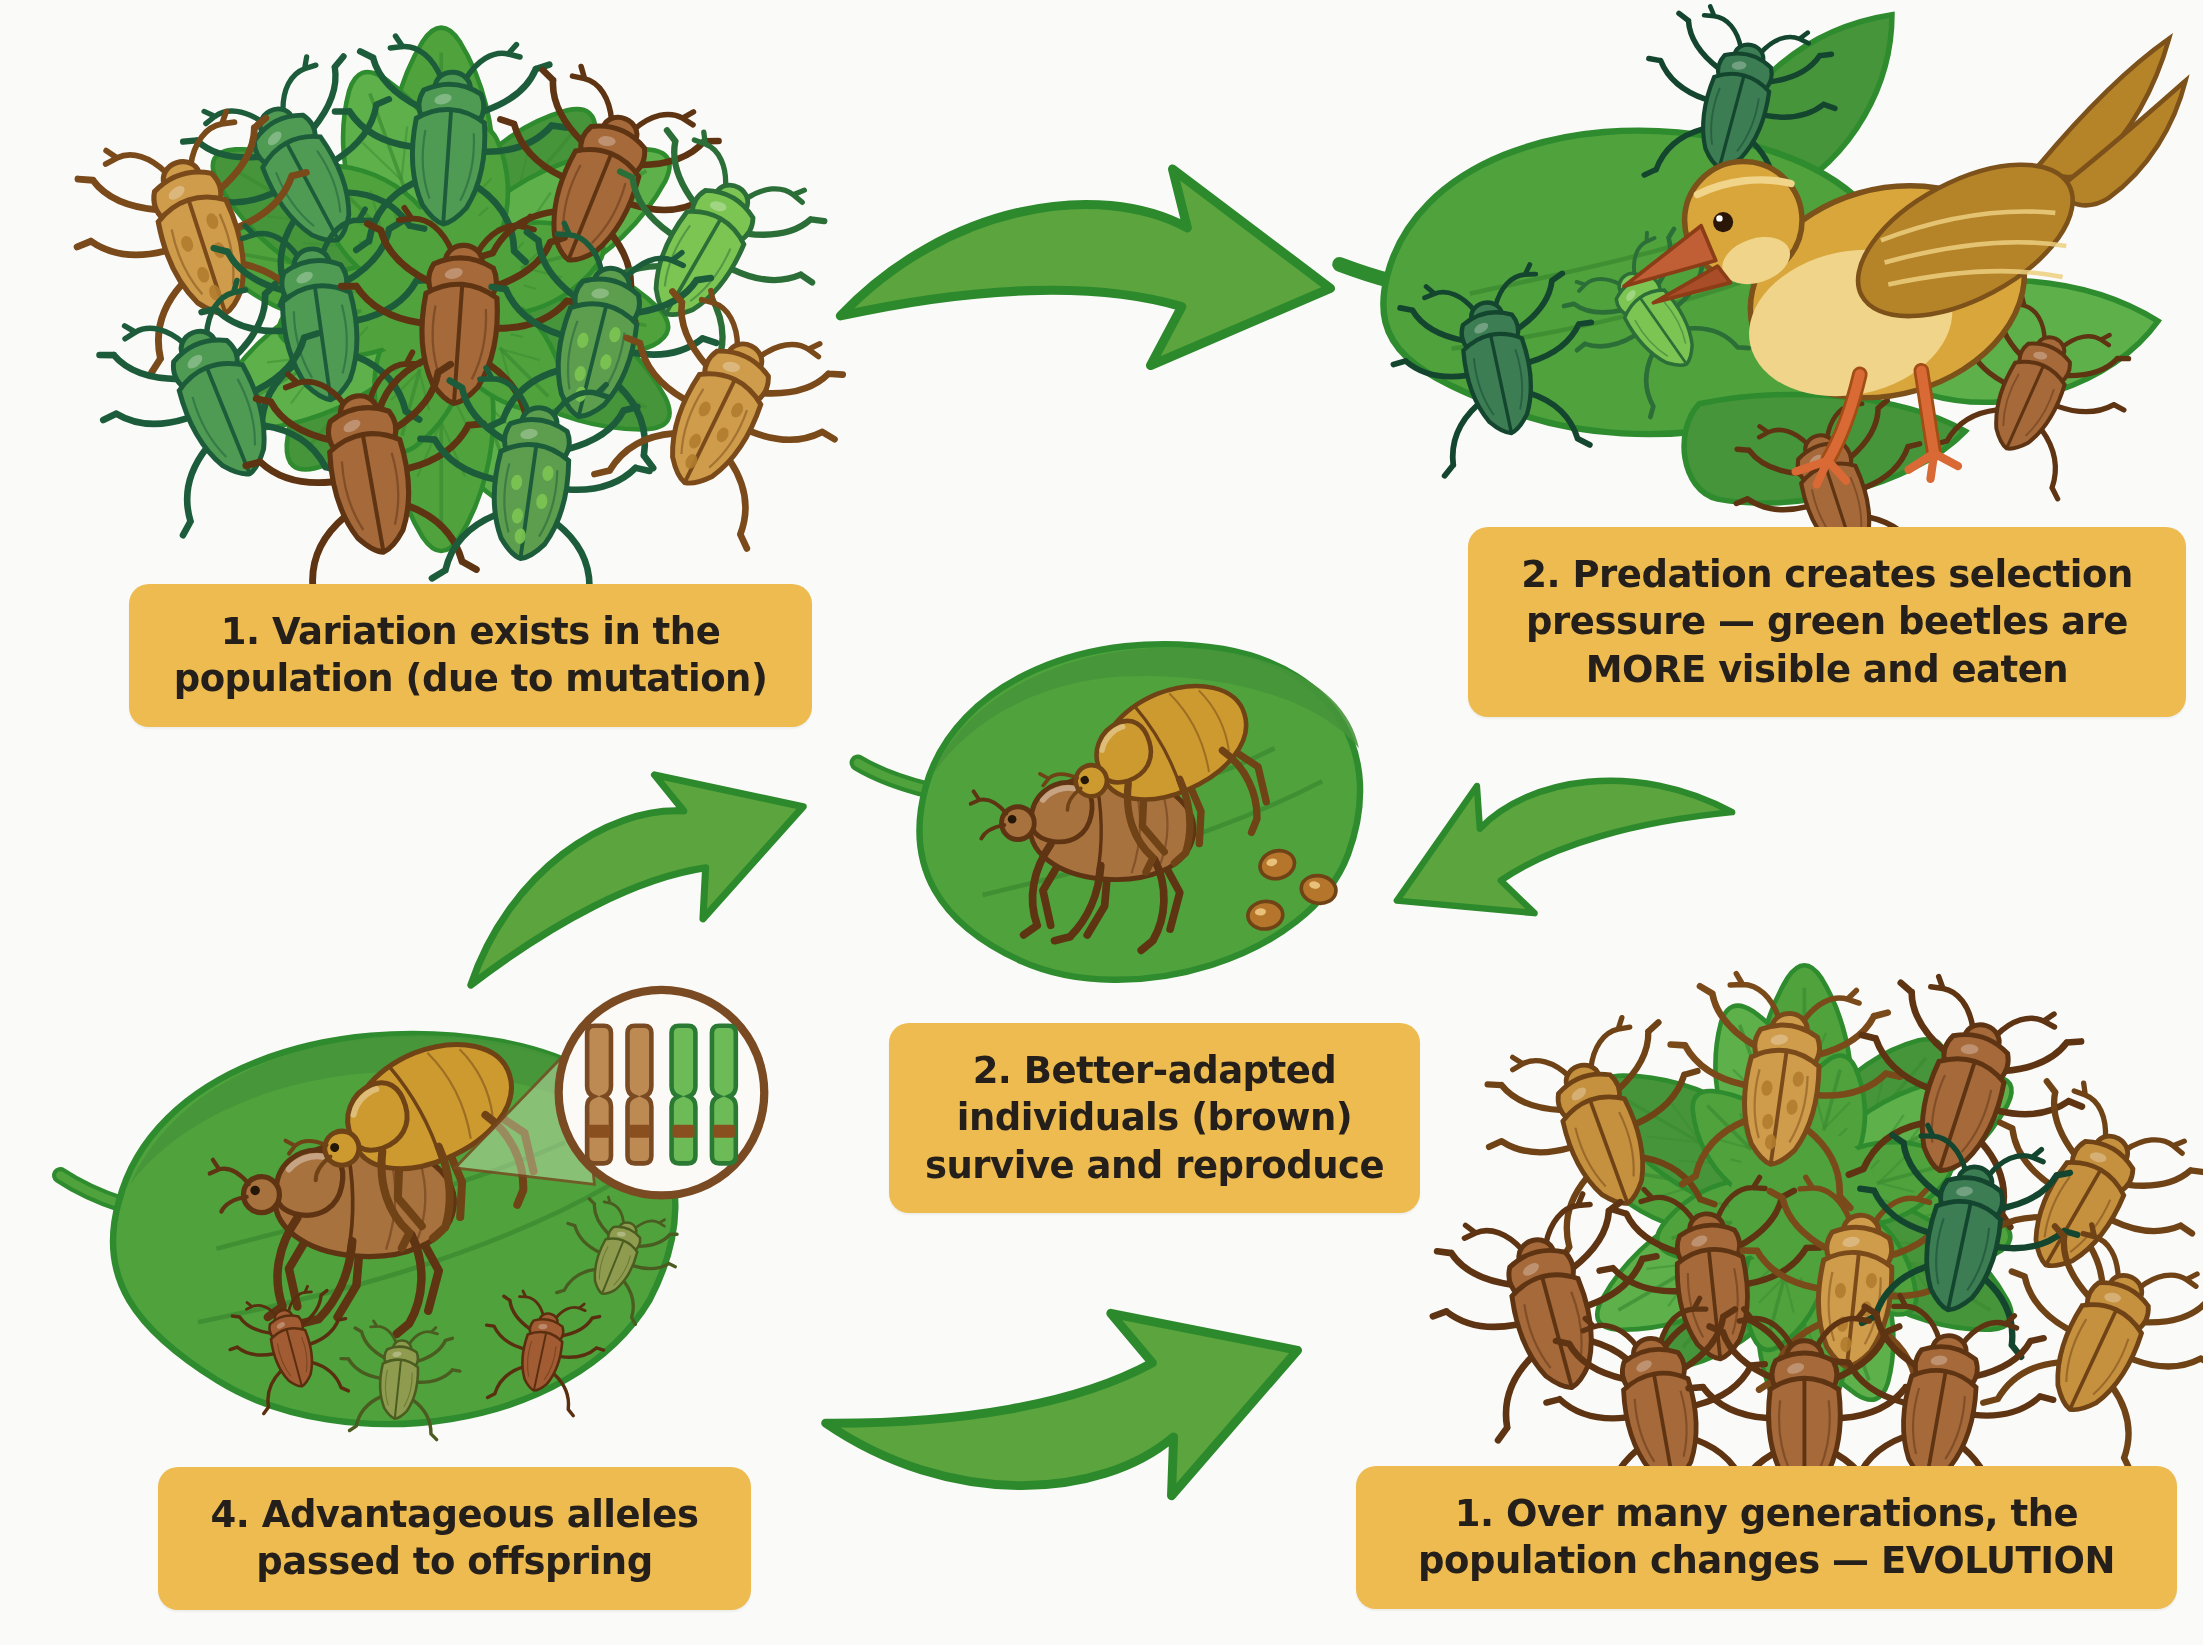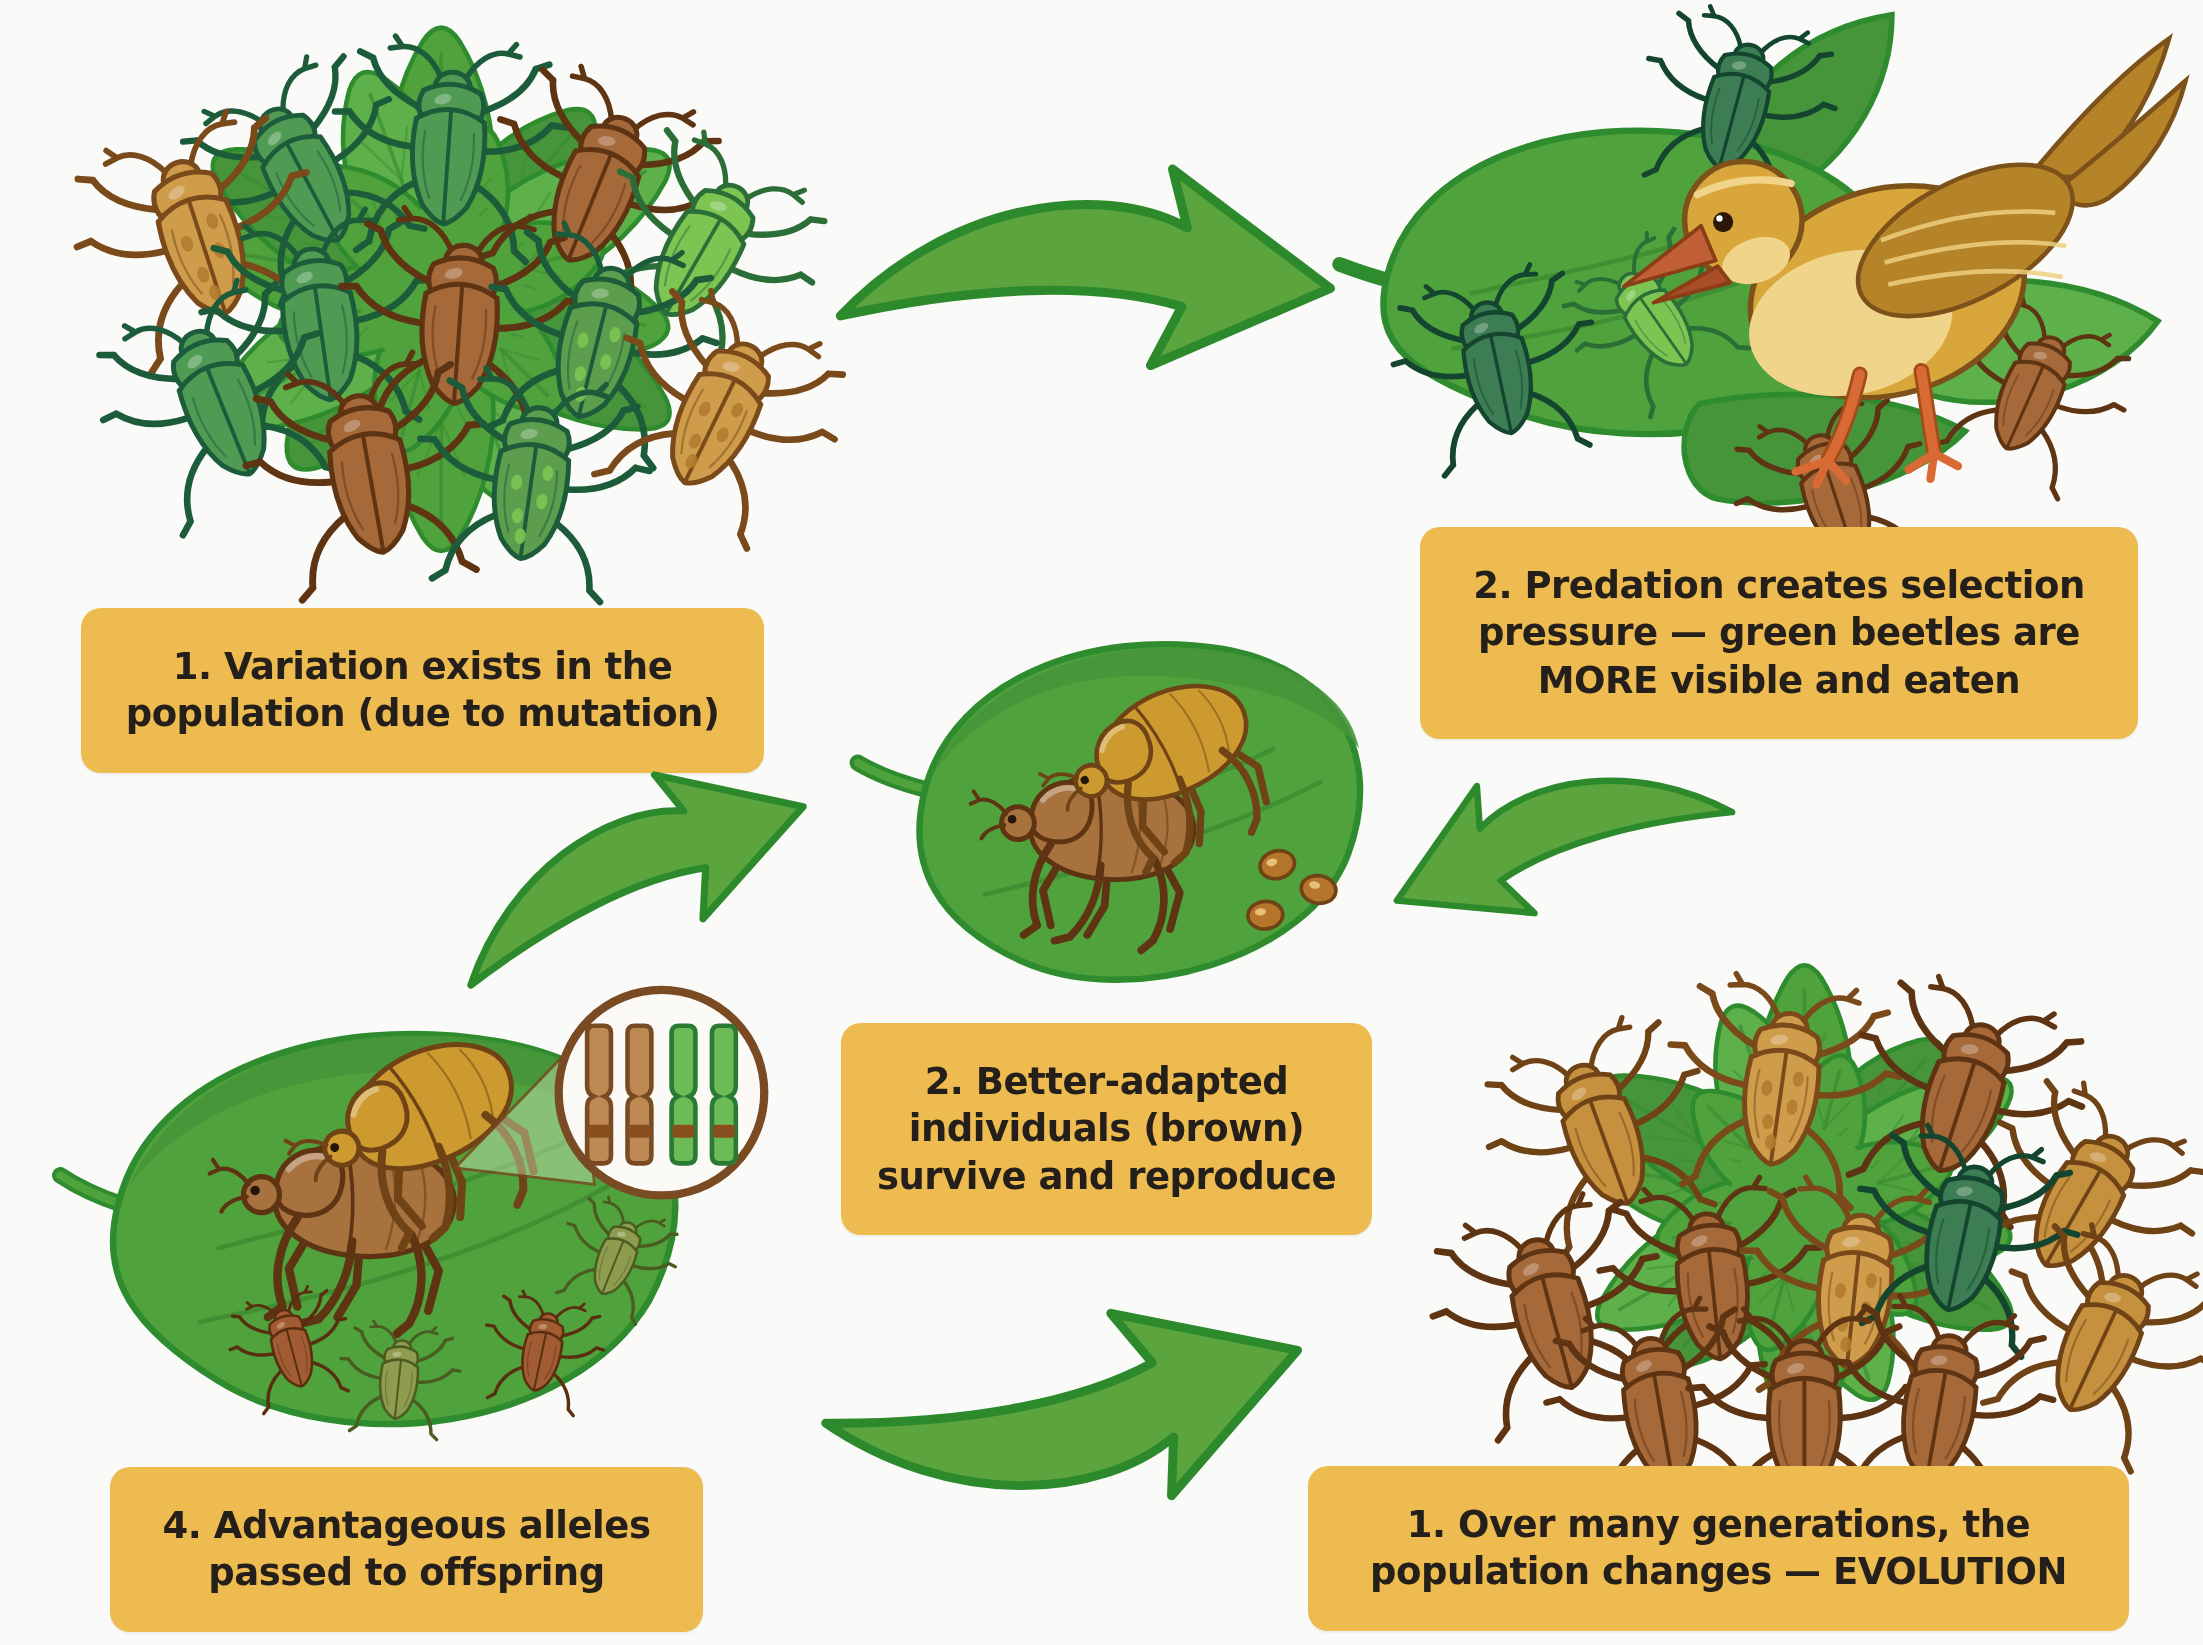--- a/index.html
+++ b/index.html
@@ -14,24 +14,25 @@
   .swoosh{
     fill:var(--arrow-fill,#5ca43e);
     stroke:var(--arrow-stroke,#2c8a2c);
     stroke-width:10;stroke-linejoin:round;stroke-linecap:round;
   }
   .caption{
     position:absolute;
     background:var(--label-bg,#eebb4d);
     color:var(--label-text,#241f1a);
     font-weight:700;font-size:37px;line-height:1.28;letter-spacing:-0.5px;
-    text-align:center;border-radius:20px;padding:35px 22px;
+    text-align:center;border-radius:20px;padding:24px 22px;
     display:flex;align-items:center;justify-content:center;
     box-shadow:0 1.8px 1.8px rgba(0,0,0,0.05);
     box-sizing:border-box;
+    margin-left:48px;
   }
 </style>
 </head>
 <body>
 
 <div class="canvas">
 
   <svg id="scene-variation" class="scene" style="left:27.5px;top:0px;" width="808" height="597" viewBox="0 0 880 650">
       <g>
         <g transform="translate(450,315) rotate(-90)">
@@ -400,21 +401,21 @@
           <path d="M-31,-24 Q-37,22 -20,54 Q-9,68 0,70 Q9,68 20,54 Q37,22 31,-24 Q16,-34 0,-34 Q-16,-34 -31,-24 Z" fill="#7cc553" stroke="#2c6e37" stroke-width="4.5"></path>
           <path d="M0,-33 L0,68" stroke="#2c6e37" stroke-width="3.5"></path>
           <path d="M-22,-14 Q-26,20 -14,48 M22,-14 Q26,20 14,48" stroke="#2c6e37" stroke-width="2" fill="none" opacity="0.5"></path>
           <ellipse cx="-8" cy="-43" rx="8" ry="4.5" fill="rgba(255,255,255,0.28)" transform="rotate(-18 -8 -43)"></ellipse>
         </g>
         <path d="M402,246 L318,312 L418,284 Z" fill="#c05f35" stroke="#8a3d16" stroke-width="4" stroke-linejoin="round"></path>
         <path d="M420,290 L350,330 L434,308 Z" fill="#a84d28" stroke="#8a3d16" stroke-width="4" stroke-linejoin="round"></path>
       </g>
     </svg>
 
-  <div class="caption" style="left:81px;top:608px;width:683px;">
+  <div class="caption" style="left:81px;top:584px;width:683px;">
     <span>1. Variation exists in the population (due to mutation)</span>
   </div>
 
   <div class="caption" style="left:1420px;top:527px;width:718px;">
     <span>2. Predation creates selection pressure — green beetles are MORE visible and eaten</span>
   </div>
 
   <svg class="arrow-svg" style="left:1379px;top:709px;" width="363" height="266" viewBox="0 0 560 340">
     <path class="swoosh" transform="rotate(-18 280 170) scale(-1 1) translate(-560 0)" d="M14,208 C130,86 296,60 392,112 L376,48 L548,178 L352,262 L386,198 C292,170 160,176 14,208 Z"></path>
   </svg>

